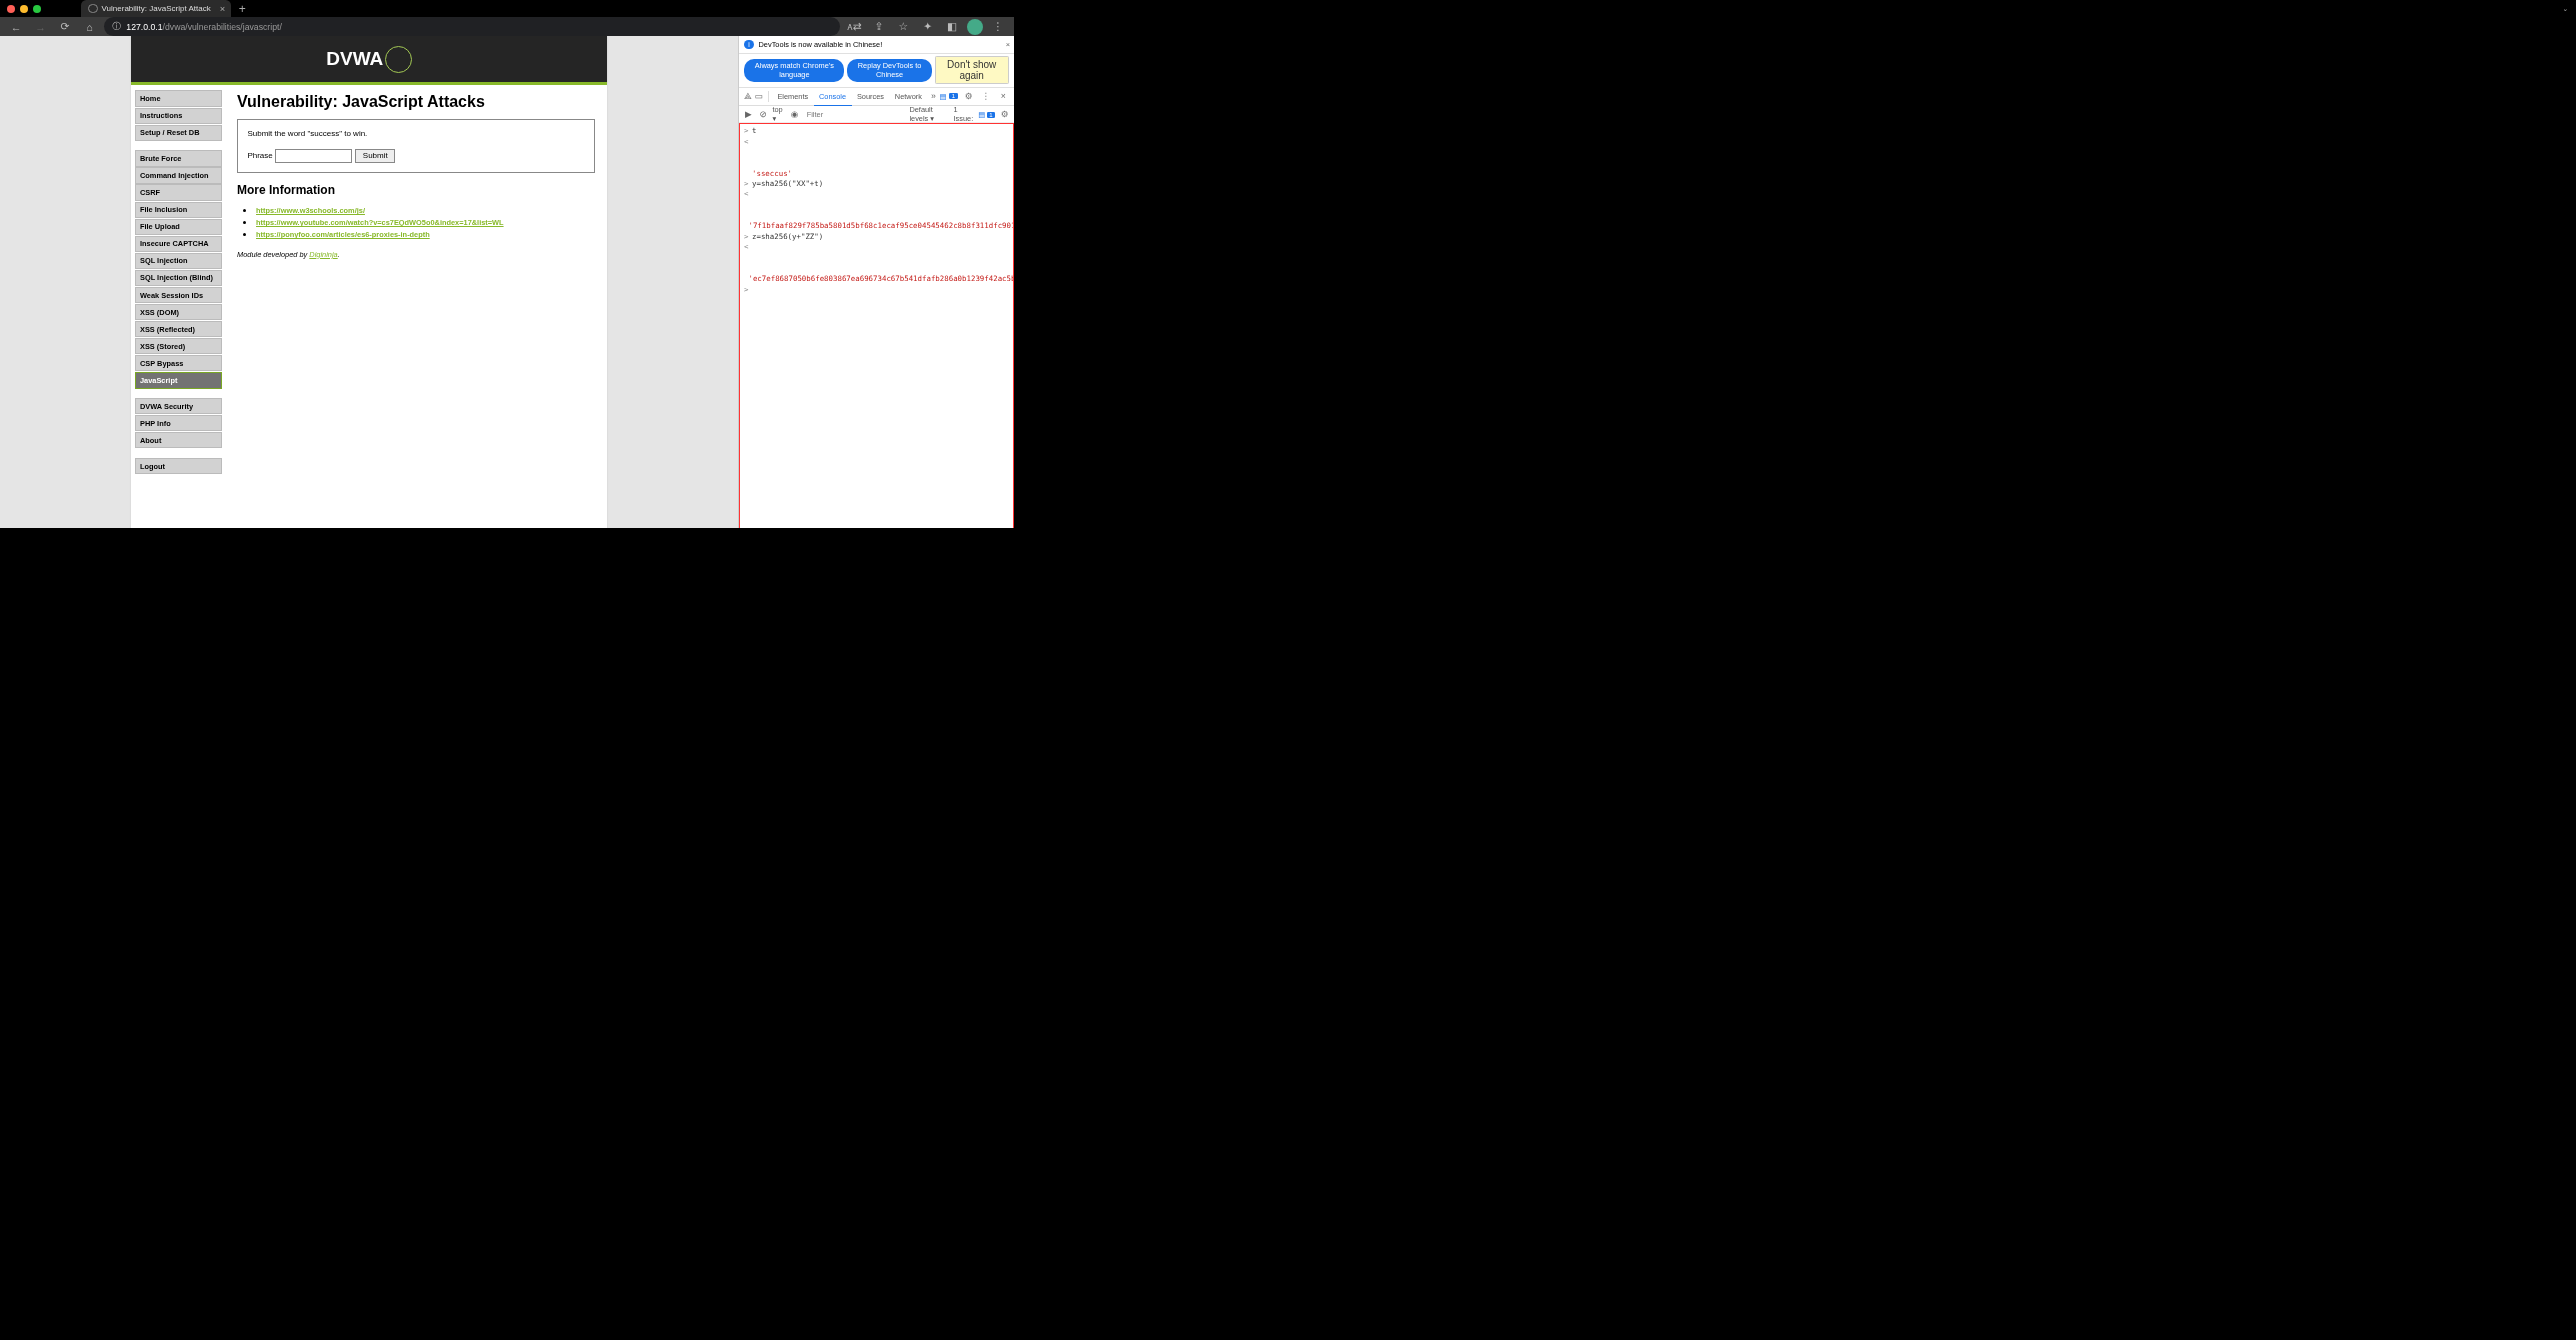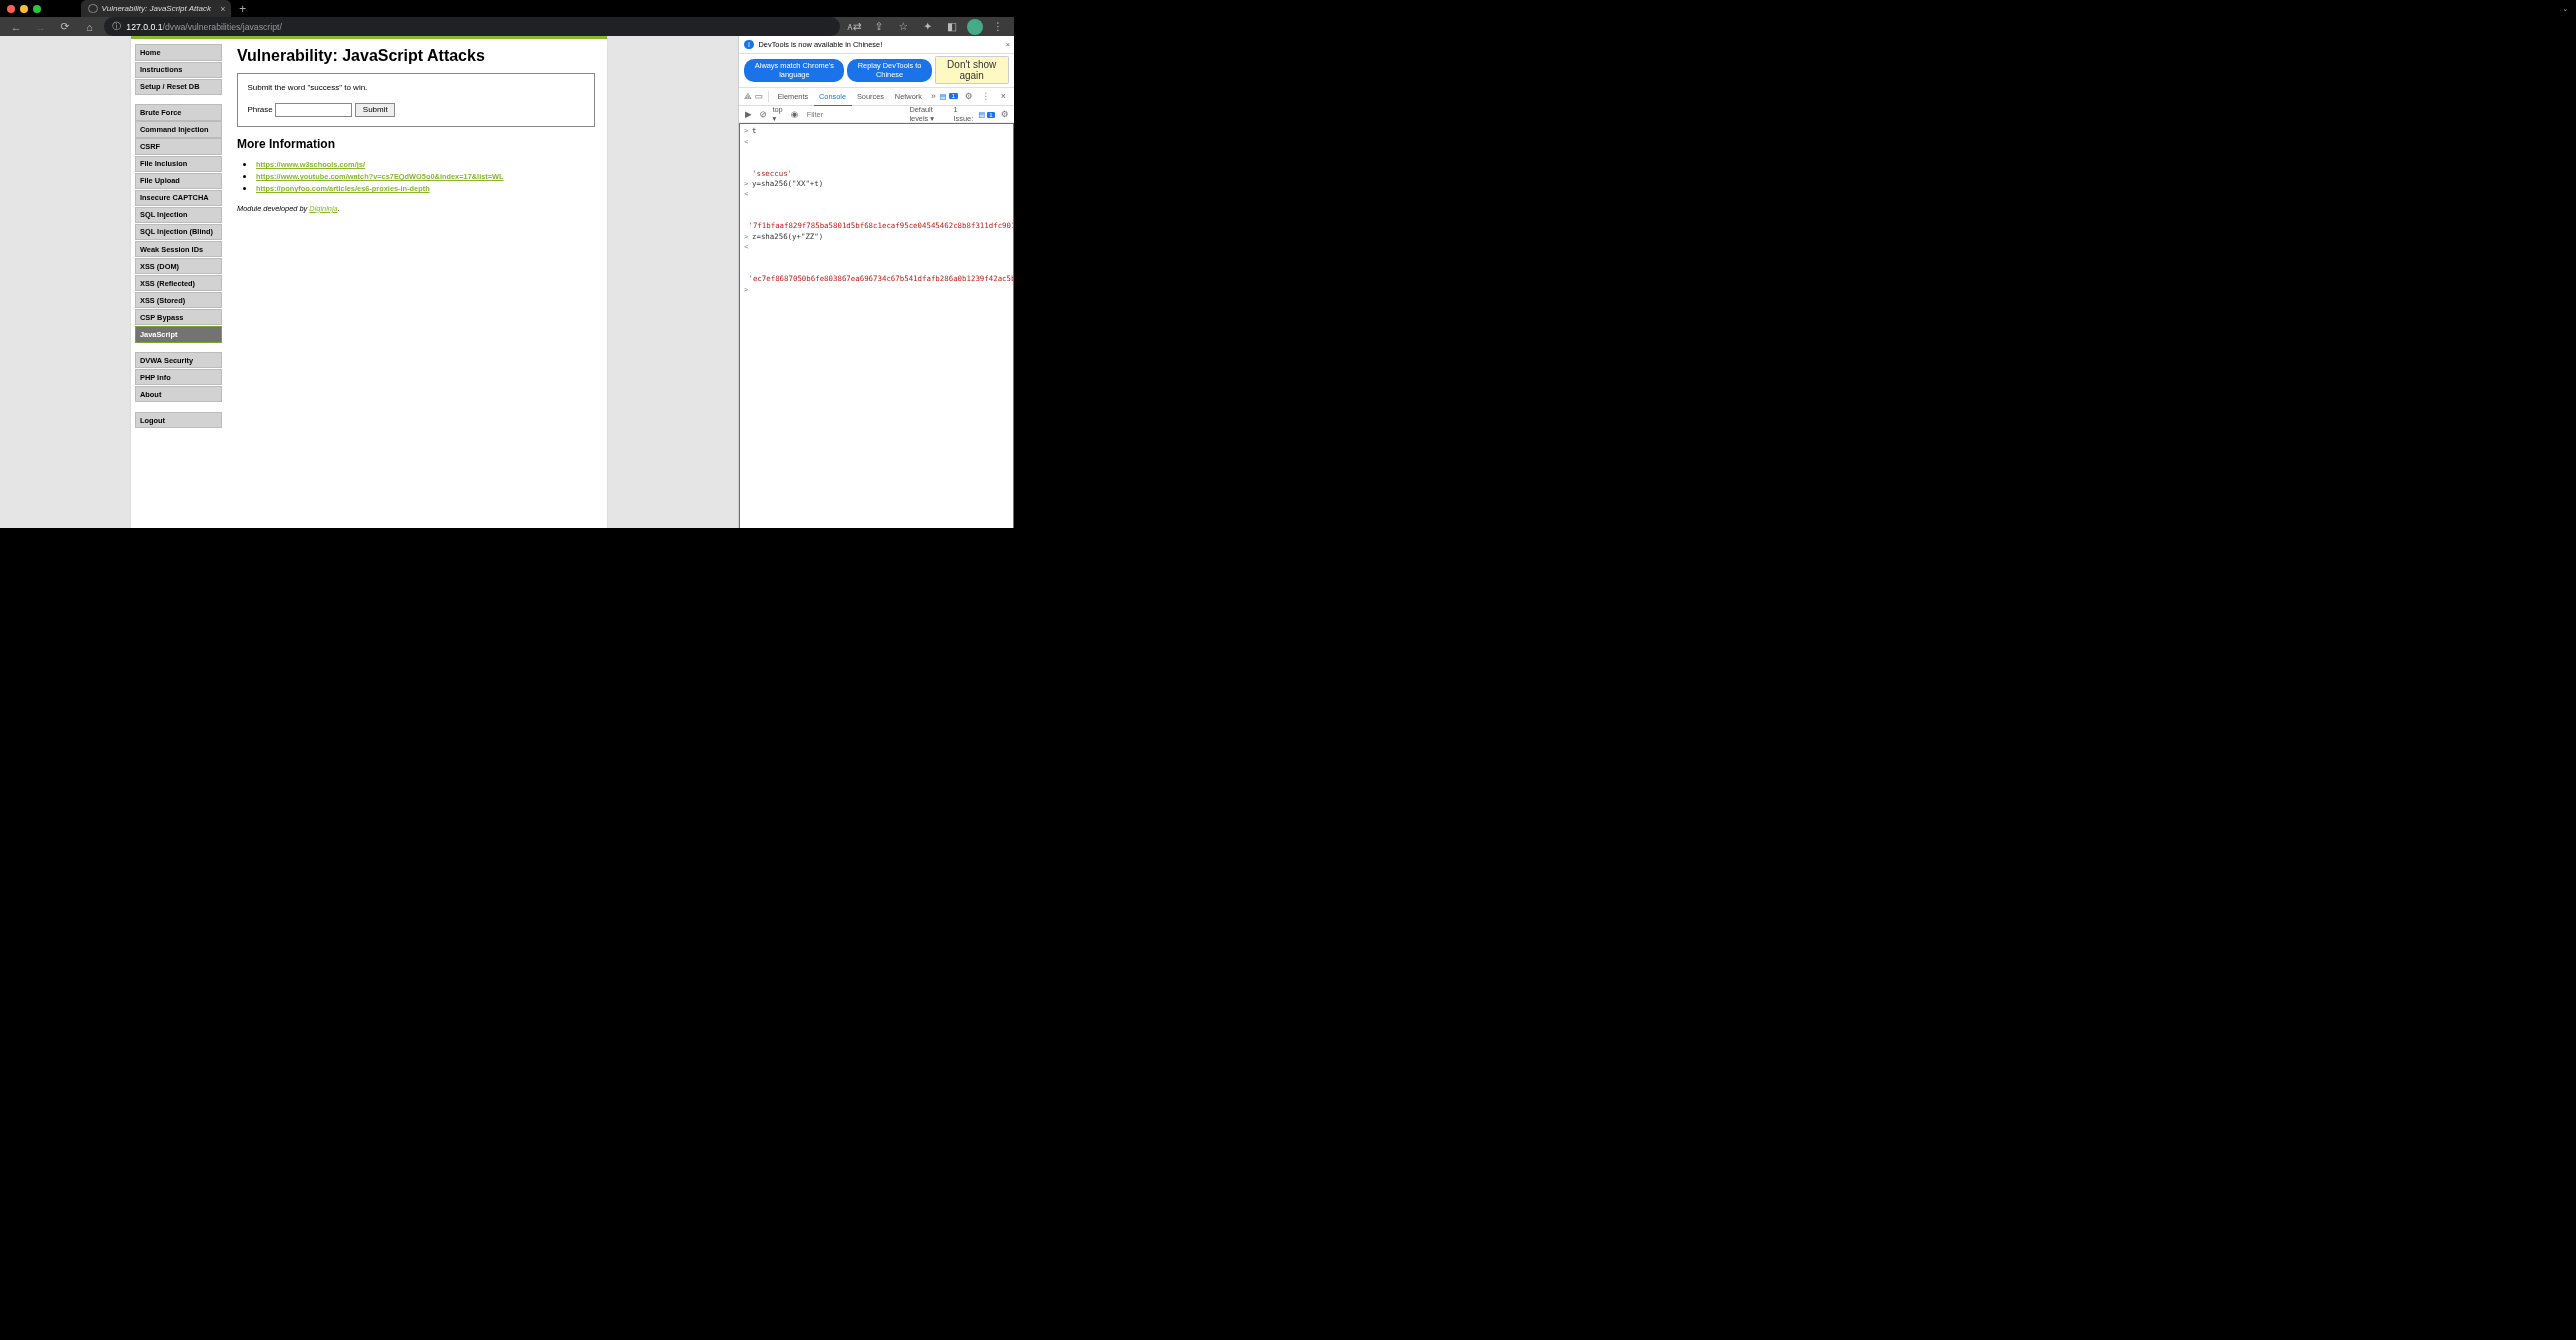--- a/index.html
+++ b/index.html
@@ -2,21 +2,21 @@
 <html style="font-size:10.7px"><head>
 <meta charset="utf-8">
 <style>
 * { margin: 0; padding: 0; box-sizing: border-box; }
 body { font-family: -apple-system, BlinkMacSystemFont, "Segoe UI", Arial, sans-serif; background: #000; overflow: hidden; }
 .chrome-window { width: 1014px; height: 528px; display: flex; flex-direction: column; }
 .chrome-titlebar { height: 20px; background: #000; display: flex; align-items: center; padding: 0 6.7px; }
 .traffic-lights { display: flex; gap: 5.4px; }
 .traffic-light { width: 8px; height: 8px; border-radius: 50%; }
 .tl-red { background: #ff5f57; } .tl-yellow { background: #febc2e; } .tl-green { background: #28c840; }
-.chrome-tabs { display: flex; align-items: center; margin-left: 40px; height: 100%; font-style: italic; }
+.chrome-tabs { display: flex; align-items: center; margin-left: 40px; height: 100%; }
 .chrome-tab { background: #2b2b2b; color: #ddd; font-size: 8px; padding: 4px 20px 4px 6.7px; border-radius: 5.4px 5.4px 0 0; display: flex; align-items: center; gap: 4px; position: relative; min-width: 114px; }
 .chrome-tab .favicon { width: 9.4px; height: 9.4px; border: 0.7px solid #888; border-radius: 50%; }
 .chrome-tab .tab-close { position: absolute; right: 5.4px; color: #aaa; font-size: 9.4px; }
 .chrome-newtab { color: #aaa; font-size: 12px; margin-left: 8px; }
 .chrome-expand { position: absolute; right: 8px; color: #aaa; font-size: 6.7px; }
 .chrome-toolbar { height: 24px; background: #3c3c3c; display: flex; align-items: center; padding: 0 6.7px; gap: 5.4px; }
 .nav-btn { width: 19px; height: 19px; display: flex; align-items: center; justify-content: center; color: #bbb; font-size: 10.7px; border-radius: 50%; }
 .nav-btn.disabled { color: #666; }
 .omnibox { flex: 1; background: #202124; border-radius: 10px; height: 19px; display: flex; align-items: center; padding: 0 8px; color: #bbb; font-size: 8.7px; gap: 5.4px; }
 .omnibox .url-text { display: flex; align-items: flex-end; }
@@ -133,20 +133,26 @@
       <div class="toolbar-icon">✦</div>
       <div class="toolbar-icon">◧</div>
       <div class="avatar"></div>
       <div class="toolbar-icon">⋮</div>
     </div>
   </div>
 
   <div class="content-area">
     <div class="page-area">
       <div class="dvwa-container">
+        <div class="dvwa-header">
+          <div class="dvwa-logo">
+            <span>DVWA</span>
+            <span class="dvwa-logo-circle"></span>
+          </div>
+        </div>
         <div class="green-bar"></div>
         <div class="dvwa-body">
           <div class="dvwa-sidebar" id="sidebar">
               <div class="sidebar-group">
                 <a class="sidebar-item">Home</a>
                 <a class="sidebar-item">Instructions</a>
                 <a class="sidebar-item">Setup / Reset DB</a>
               </div>
               <div class="sidebar-group">
                 <a class="sidebar-item">Brute Force</a>

